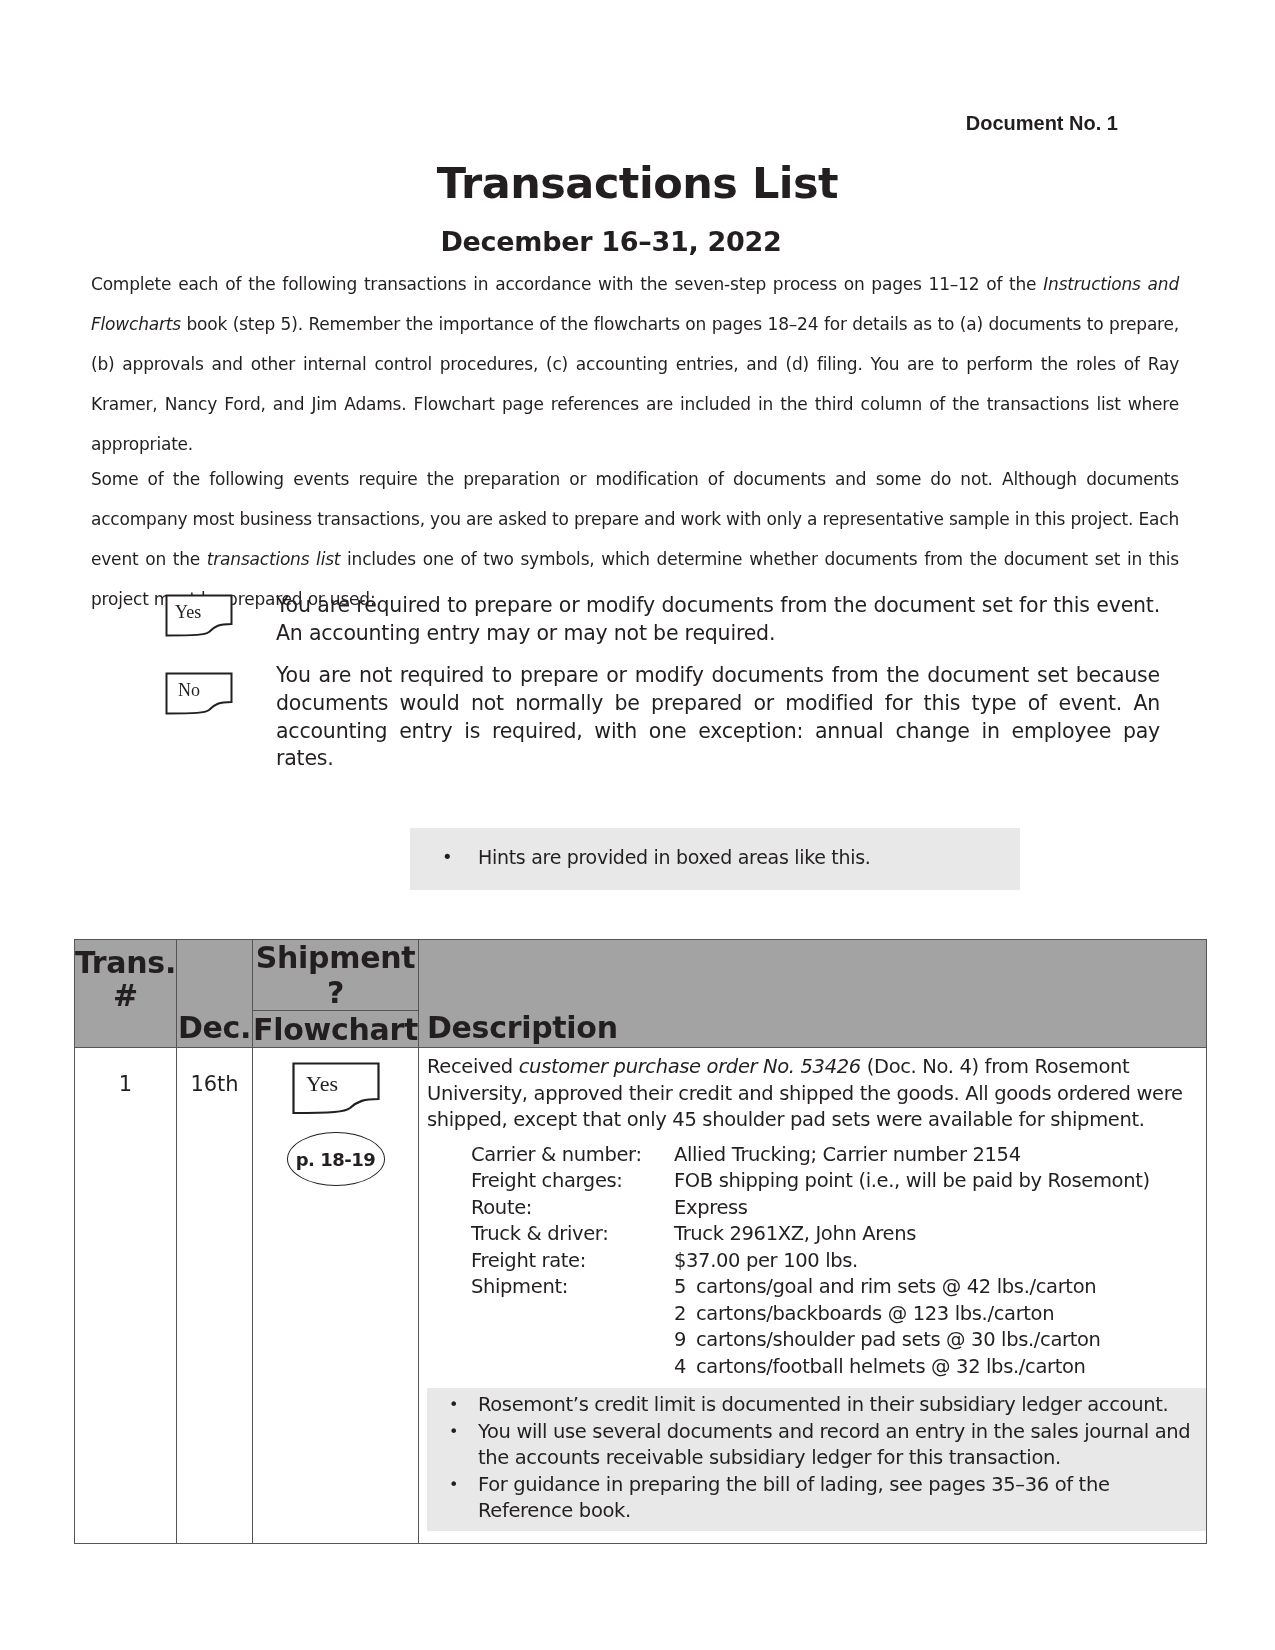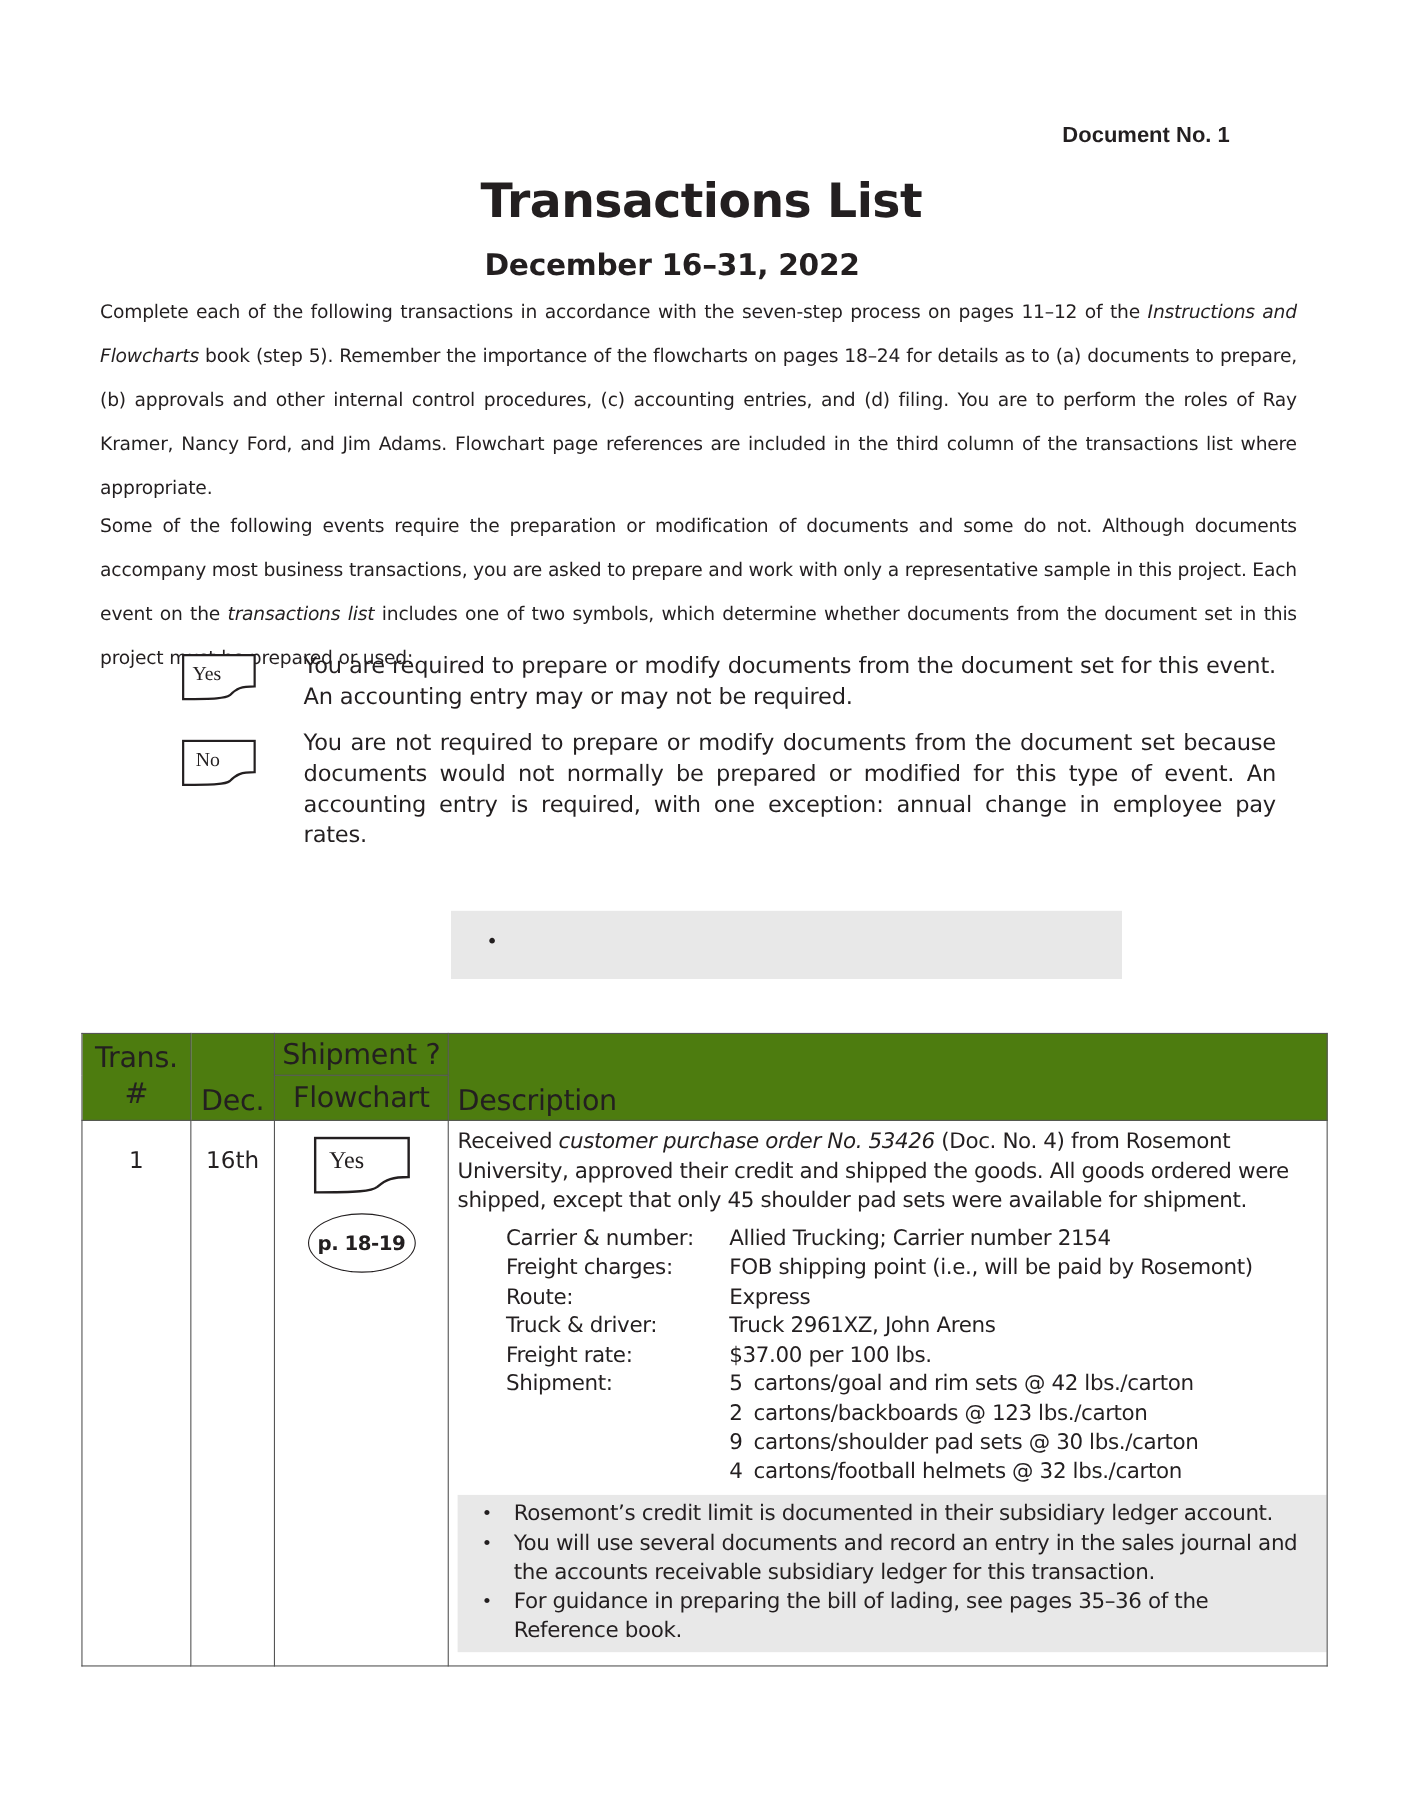--- a/index.html
+++ b/index.html
@@ -38,21 +38,21 @@
     background: #e8e8e8;
   }
   .hint-box .bul { position: absolute; left: 32px; top: 18px; font-size: 18px; }
   .hint-box .ht { position: absolute; left: 68px; top: 18px; font-size: 19px; letter-spacing: -0.3px; }
 
   table.tx {
     position: absolute; left: 74px; top: 939px; width: 1133px;
     border-collapse: collapse; font-size: 20px;
   }
   table.tx th, table.tx td { border: 1.5px solid #555; padding: 0; }
-  table.tx th { background: #4d7c0f; font-weight: normal; font-size: 26px; letter-spacing: -0.3px; }
+  table.tx th { background: #a3a3a3; font-weight: bold; font-size: 30px; letter-spacing: -0.3px; }
   .c1 { width: 98px; } .c2 { width: 75px; } .c3 { width: 157px; }
   .th-trans { height: 72px; vertical-align: top; text-align: center; line-height: 33px; padding-top: 6px !important; }
   .th-dec { vertical-align: bottom; text-align: center; padding-bottom: 2px !important; }
   .th-doc { height: 34px; text-align: center; }
   .th-flow { height: 36px; text-align: center; }
   .th-desc { vertical-align: bottom; text-align: left; padding-left: 8px !important; padding-bottom: 2px !important; }
   td.num, td.dec { vertical-align: top; text-align: center; padding-top: 24px !important; font-size: 21px; }
   td.flow { vertical-align: top; text-align: center; }
   td.desc { vertical-align: top; padding: 6px 8px 12px 8px !important; font-size: 19.5px; letter-spacing: -0.35px; line-height: 26.5px; }
   .i { font-style: italic; text-align: center; }
@@ -94,20 +94,21 @@
 <div class="sym-row r-no">
   <svg class="sym" width="68" height="44" viewBox="0 0 68 44" style="top:10px">
     <path d="M1.5 1.5 H66.5 V30 C54 30 50 32 44 38 C40 41 30 41.5 1.5 41.5 Z" fill="#fff" stroke="#231f20" stroke-width="2"></path>
     <text x="13" y="24" font-size="18" fill="#231f20">No</text>
   </svg>
   <div class="txt">You are not required to prepare or modify documents from the document set because documents would not normally be prepared or modified for this type of event. An accounting entry is required, with one exception: annual change in employee pay rates.</div>
 </div>
 
 <div class="hint-box">
   <span class="bul">•</span>
+  <span class="ht">Hints are provided in boxed areas like this.</span>
 </div>
 
 <table class="tx">
   <thead>
     <tr>
       <th class="c1 th-trans" rowspan="2">
         <div>Trans.</div>
         <div>#</div>
       </th>
       <th class="c2 th-dec" rowspan="2">Dec.</th>

